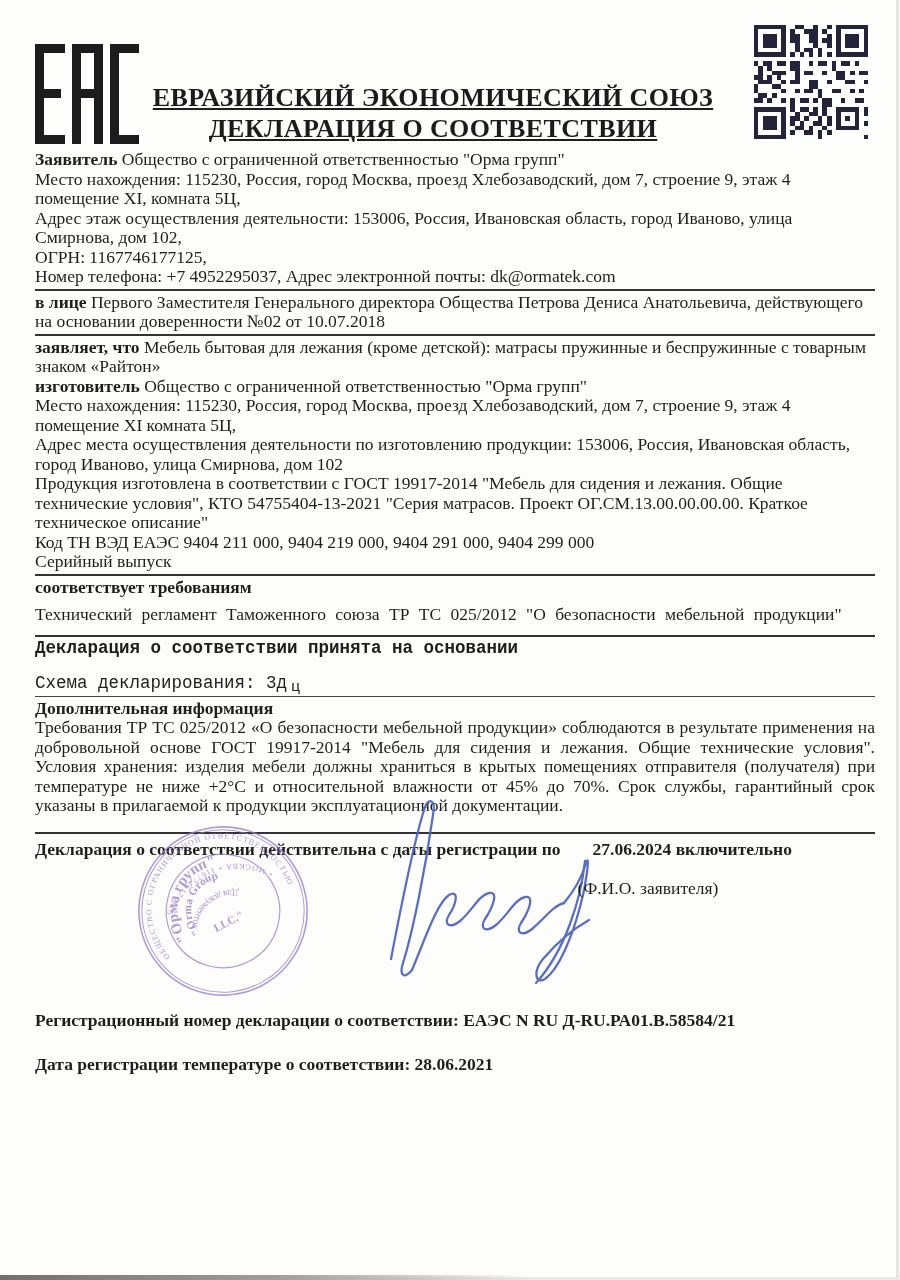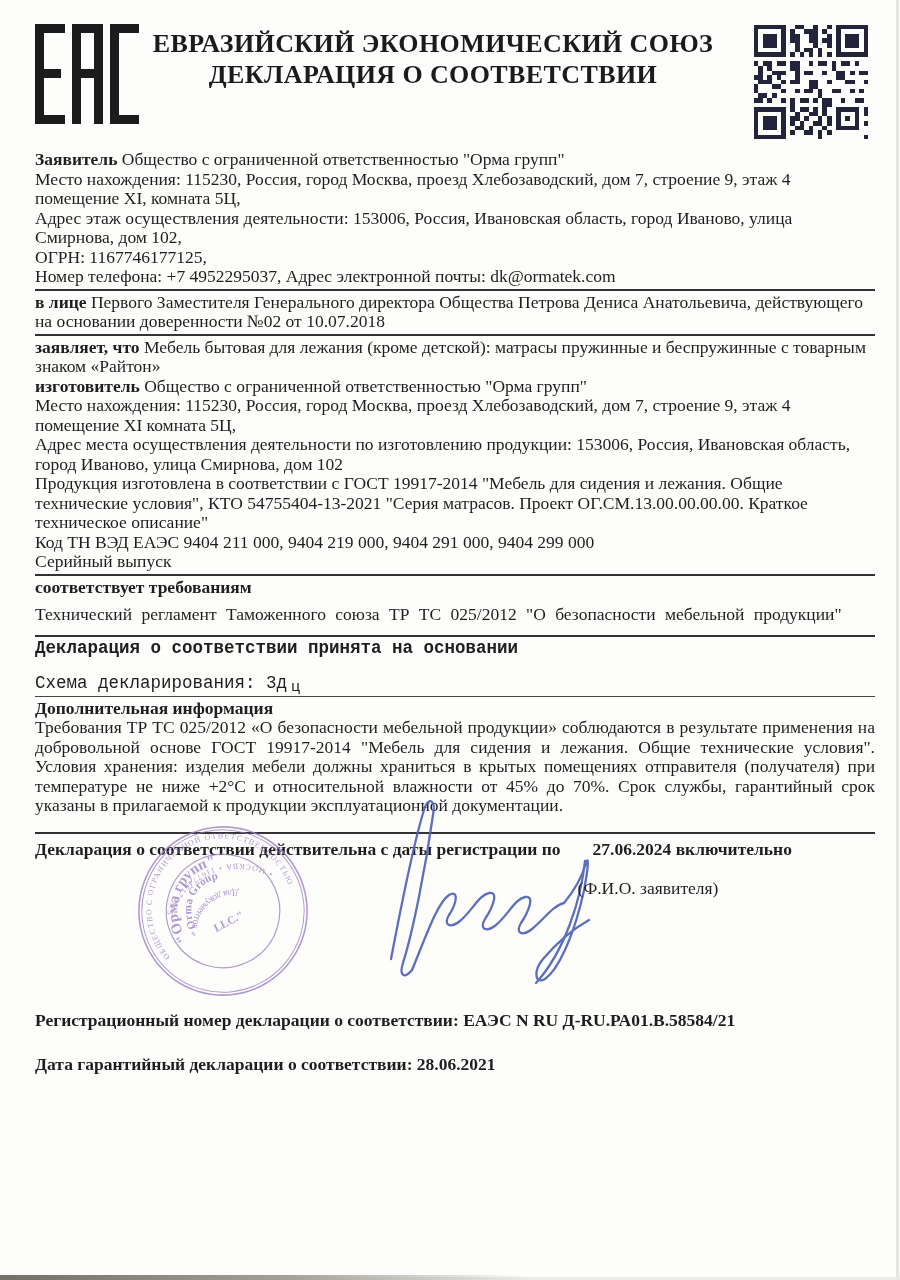--- a/index.html
+++ b/index.html
@@ -2,21 +2,21 @@
 <html><head>
 <meta charset="utf-8">
 <style>
   html,body{margin:0;padding:0;background:#ffffff;}
   .page{
     position:relative;width:900px;height:1280px;background:#fdfdfb;
     font-family:"Liberation Serif","DejaVu Serif",serif;
     color:#1e1e1e;font-size:17.5px;line-height:19.5px;overflow:hidden;
   }
   .inner{padding:20px 25px 0 35px;}
-  .header{display:flex;align-items:flex-start;gap:4px;margin-bottom:6px;}
+  .header{display:flex;align-items:flex-end;gap:4px;margin-bottom:6px;text-decoration:underline;}
   .eac-logo{flex:0 0 auto;margin-top:4px;}
   .title{flex:1;text-align:center;padding-top:8px;padding-right:20px;}
   .title .t1,.title .t2{font-weight:700;font-size:26px;line-height:31px;letter-spacing:.4px;color:#1b1b1d;}
   .qr{flex:0 0 auto;}
   .rule{border:none;border-top:2px solid #333;margin:2px 0 2px;}
   .rule.thin{border-top-width:1.5px;border-top-color:#444;}
   .sec{margin:0;}
   .b{font-weight:700;}
   p{margin:0;}
   .just{text-align:justify;}
@@ -277,21 +277,21 @@
       <div class="sig-right">
         <div class="sig-caption">(Ф.И.О. заявителя)</div>
       </div>
     </div>
 
     <p class="b reg1">
       <span>Регистрационный номер декларации о соответствии:</span>
       <span>ЕАЭС N RU Д-RU.РА01.В.58584/21</span>
     </p>
     <p class="b reg2">
-      <span>Дата гарантийный декларации о соответствии:</span>
+      <span>Дата регистрации температуре о соответствии:</span>
       <span>28.06.2021</span>
     </p>
 
   </div>
 
   <div class="edge-right"></div>
   <div class="edge-bottom"></div>
   <div class="edge-bottom-dark"></div>
 </div>
 

